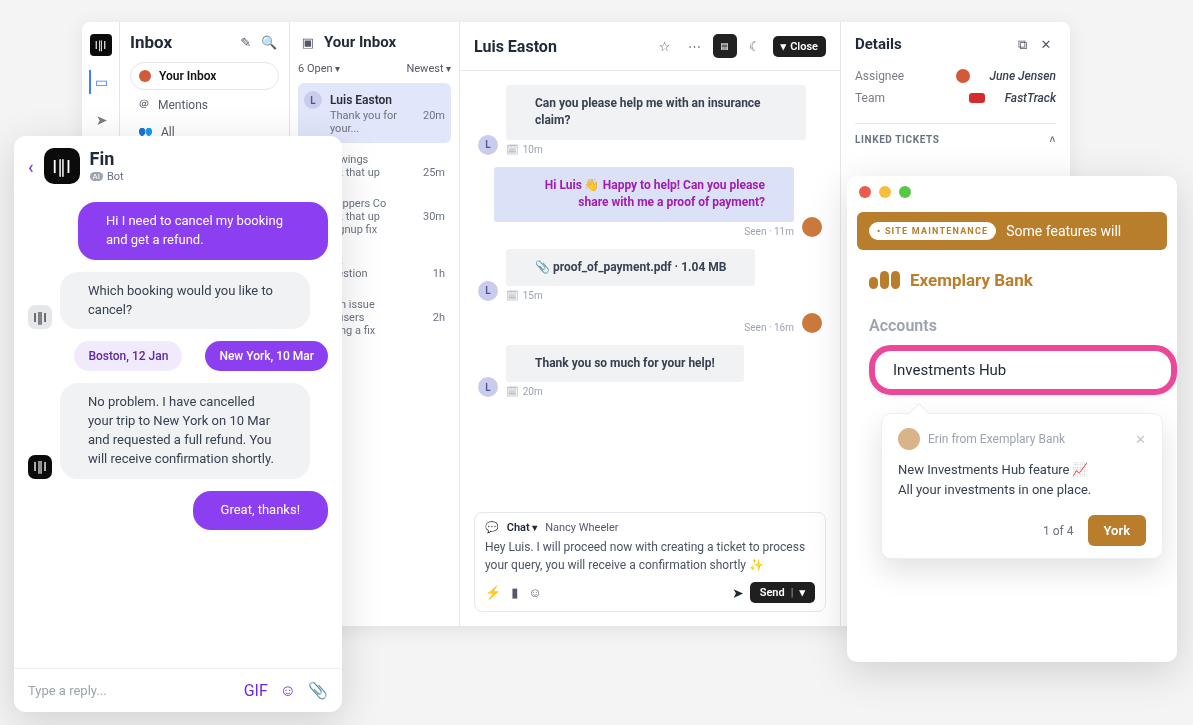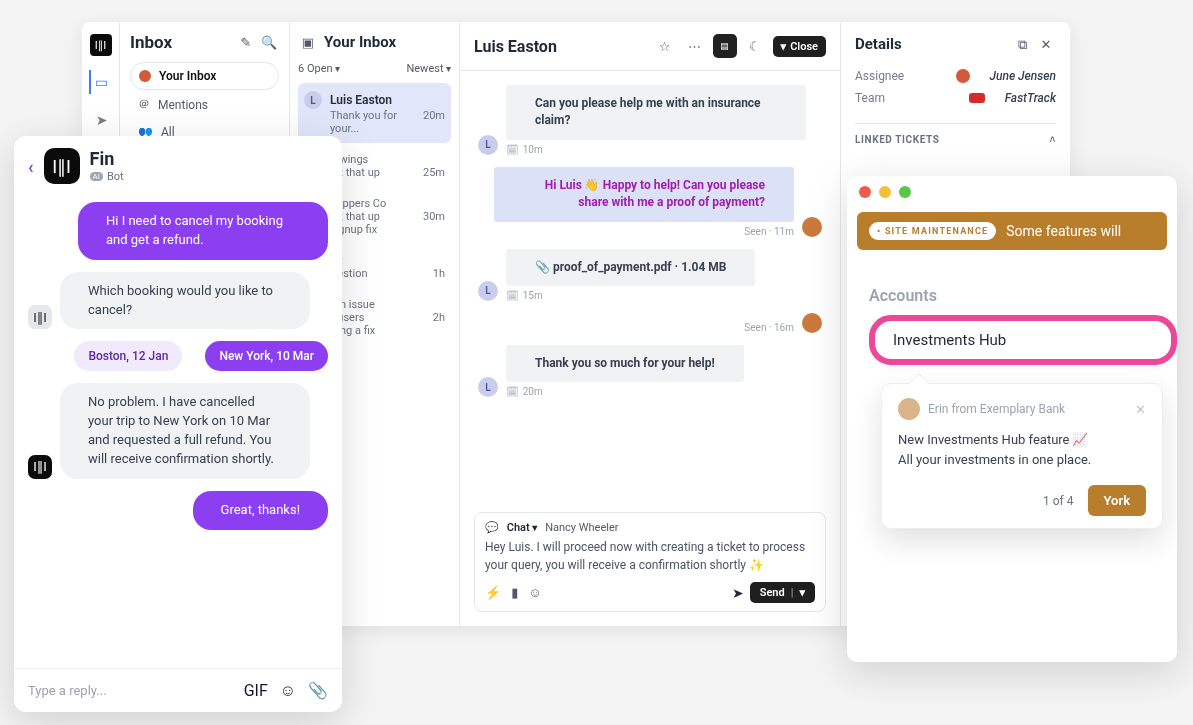--- a/index.html
+++ b/index.html
@@ -200,21 +200,21 @@
   .fin-av{
     width:24px;height:24px;border-radius:7px;flex-shrink:0;
     display:flex;align-items:center;justify-content:center;
   }
   .fin-av.gray{background:#e5e7eb;color:#222;font-size:13px;}
   .fin-av.black{background:#0b0b0b;color:#fff;font-size:13px;}
   .fin-composer{
     border-top:1px solid #eceef2;padding:12px 14px;display:flex;align-items:center;justify-content:space-between;
   }
   .fin-placeholder{color:#9ca3af;font-size:13px;}
-  .fin-ic-group{display:flex;gap:12px;color:#0f172a;font-size:16px;}
+  .fin-ic-group{display:flex;gap:12px;color:#6d28d9;font-size:16px;}
 
   
   .bank-panel {
     position:absolute;
     top: 176px; right: 16px;
     width: 330px; height: 486px;
     background:#fff;border-radius:10px;
     box-shadow:0 10px 40px rgba(0,0,0,0.15);
     overflow:hidden;
     display:flex;flex-direction:column;
@@ -531,20 +531,28 @@
 <div class="bank-panel">
   <div class="traffic">
     <span class="t-red"></span>
     <span class="t-yel"></span>
     <span class="t-grn"></span>
   </div>
   <div class="banner">
     <span class="pill">• <span>SITE MAINTENANCE</span></span>
     <span class="txt">Some features will</span>
   </div>
+  <div class="brand">
+    <div class="brand-icon">
+        <span></span>
+        <span></span>
+        <span></span>
+      </div>
+    <div class="brand-name">Exemplary Bank</div>
+  </div>
   <div class="accounts-lbl">Accounts</div>
   <div class="hub-pill">Investments Hub</div>
 
   <div class="tour-card">
     <div class="tour-pointer"></div>
     <div class="tour-hdr">
       <div class="tour-av"></div>
       <div class="tour-from">Erin from Exemplary Bank</div>
       <div class="tour-close">✕</div>
     </div>

